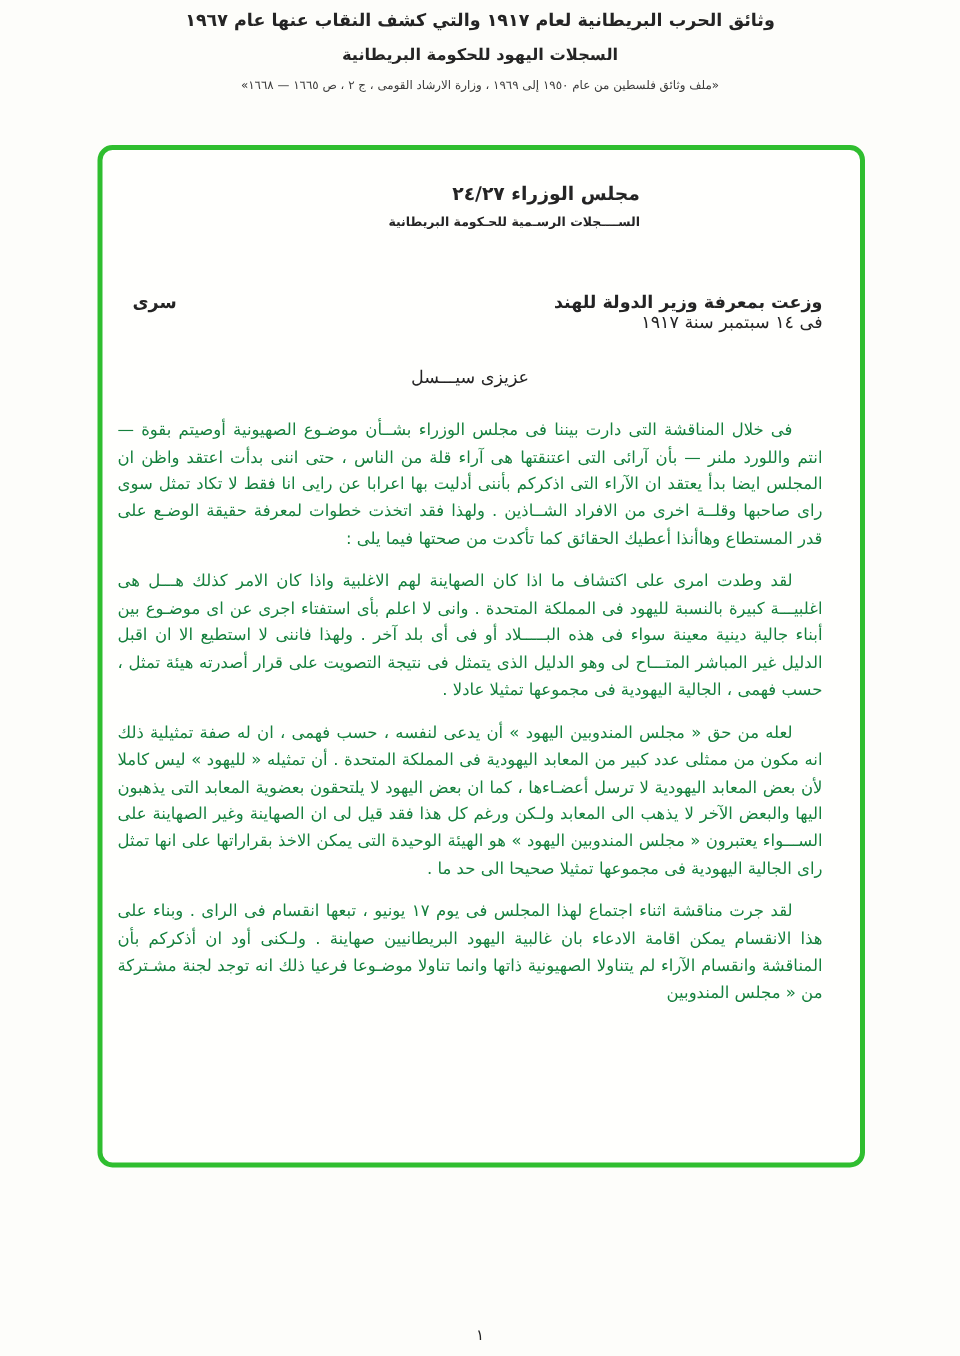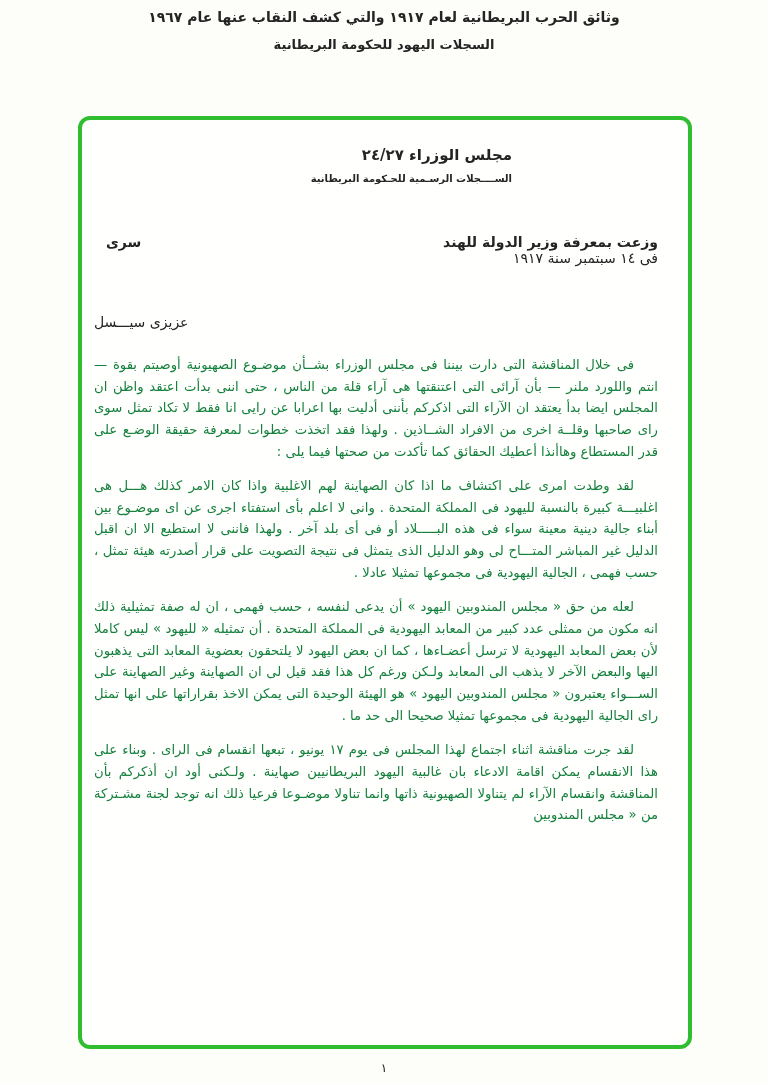--- a/index.html
+++ b/index.html
@@ -17,38 +17,38 @@
   
   .scan-header { text-align:center; padding-top:9px; }
   .h1 { font-size:14px; font-weight:bold; margin-bottom:12px; }
   .h2 { font-size:13px; font-weight:bold; margin-bottom:11px; }
   .h3 { font-size:9.5px; color:#3a3a3a; }
 
   
   .doc-frame {
     position:absolute;
     left:78px; top:116px;
-    width:614px; height:933px;
+    width:614px; height:818px;
     border:4px solid var(--frame-border, #2fbe2f);
     border-radius:12px;
     background:#fffffd;
   }
   .doc-inner { position:relative; height:100%; padding:26px 30px 0 12px; overflow:hidden; }
 
   .doc-heading { margin-right:146px; text-align:right; }
   .t1 { font-size:15px; font-weight:bold; }
   .t2 { font-size:10px; font-weight:bold; margin-top:9px; white-space:nowrap; }
 
   .dist-row { display:flex; justify-content:space-between; align-items:baseline; margin-top:50px; }
   .dist { font-size:14px; font-weight:bold; }
   .secret { font-size:14px; font-weight:bold; margin-left:12px; }
 
   .office { margin-top:36px; font-size:13px; text-align:right; }
   .date { font-size:14px; text-align:right; }
-  .salutation { margin-top:48px; font-size:14px; text-align:left; }
+  .salutation { margin-top:28px; font-size:14px; text-align:center; }
 
   .body-text { margin-top:24px; }
   .body-text p {
     font-size:13.2px;
     line-height:1.64;
     text-align:justify;
     text-align-last:right;
     text-indent:24px;
     margin-bottom:13px;
     color:#15803d;
@@ -61,20 +61,21 @@
   }
 </style>
 </head>
 <body>
 
 <div class="page">
 
   <header class="scan-header">
     <div class="h1">وثائق الحرب البريطانية لعام ١٩١٧ والتي كشف النقاب عنها عام ١٩٦٧</div>
     <div class="h2">السجلات اليهود للحكومة البريطانية</div>
+    <div class="h3">«ملف وثائق فلسطين من عام ١٩٥٠ إلى ١٩٦٩ ، وزارة الارشاد القومى ، ج ٢ ، ص ١٦٦٥ — ١٦٦٨»</div>
   </header>
 
   <section class="doc-frame">
     <div class="doc-inner">
 
       <div class="doc-heading">
         <div class="t1">مجلس الوزراء ٢٤/٢٧</div>
         <div class="t2">الســــجلات الرسـمية للحـكومة البريطانية</div>
       </div>
 

